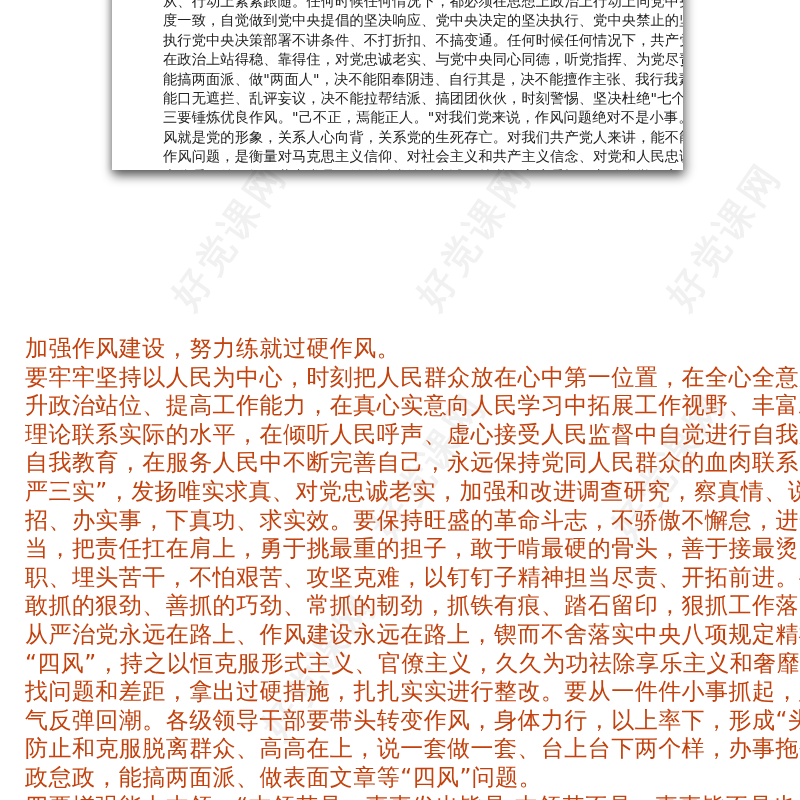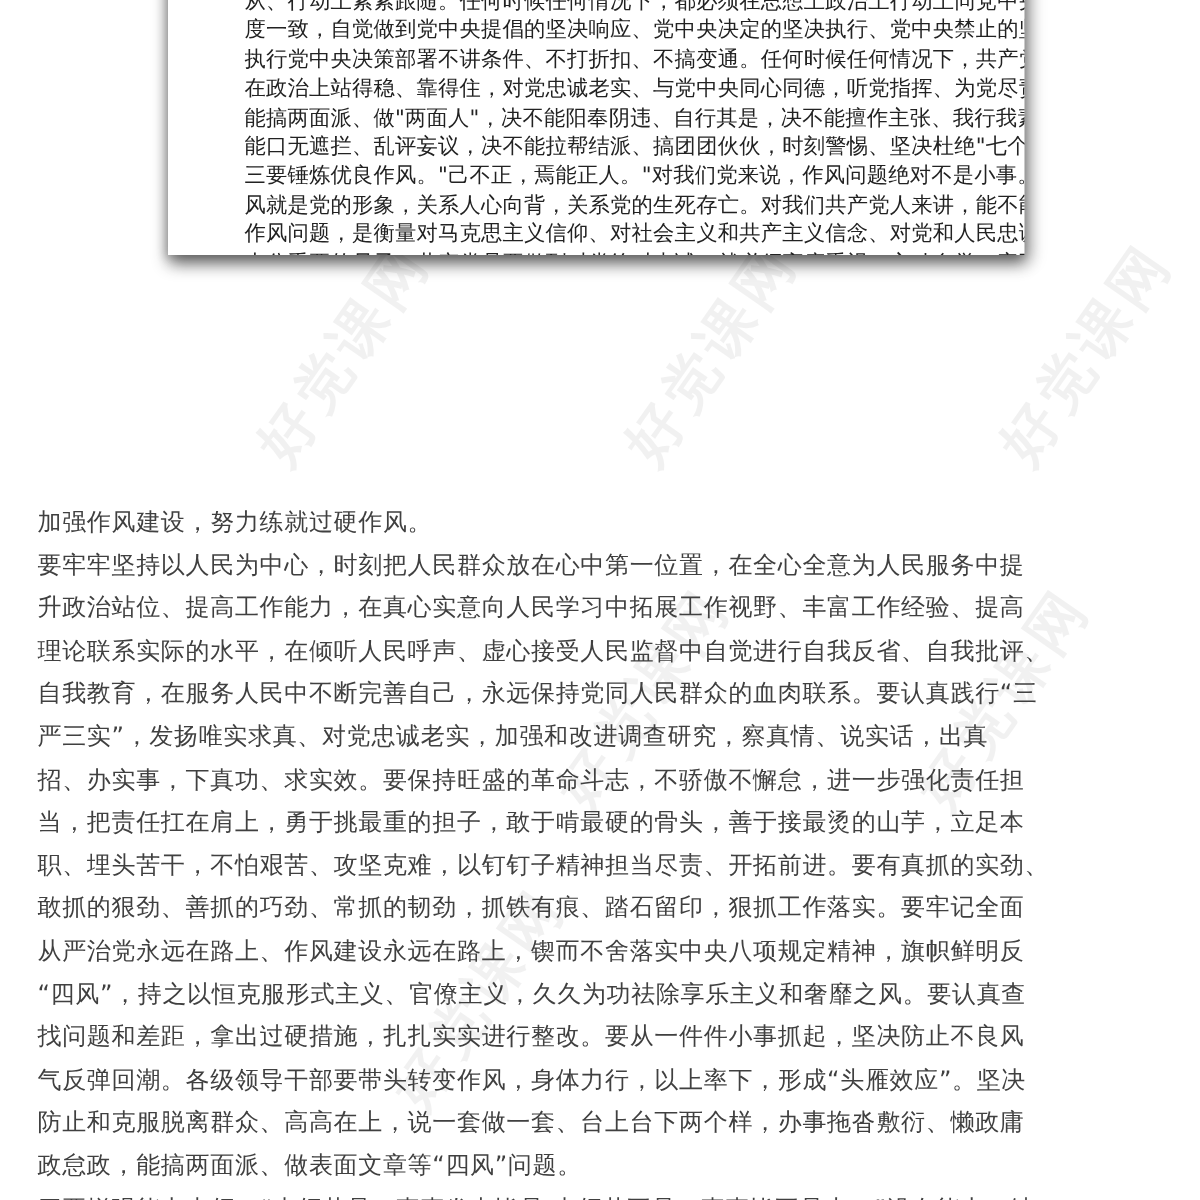--- a/index.html
+++ b/index.html
@@ -42,24 +42,24 @@
     .body-text {
       position: absolute;
       left: 25px;
       top: 334px;
       width: 760px;
     }
     .body-line {
       display: block;
       height: 28.6px;
       line-height: 28.6px;
-      font-size: 16px;
+      font-size: 23px;
       white-space: nowrap;
       letter-spacing: 0.45px;
-      color: #404040;
+      color: #c2410c;
     }
     .watermark {
       position: absolute;
       font-size: 38px;
       color: rgba(0,0,0,0.055);
       transform: rotate(-55deg);
       transform-origin: left top;
       white-space: nowrap;
       pointer-events: none;
       letter-spacing: 4px;

